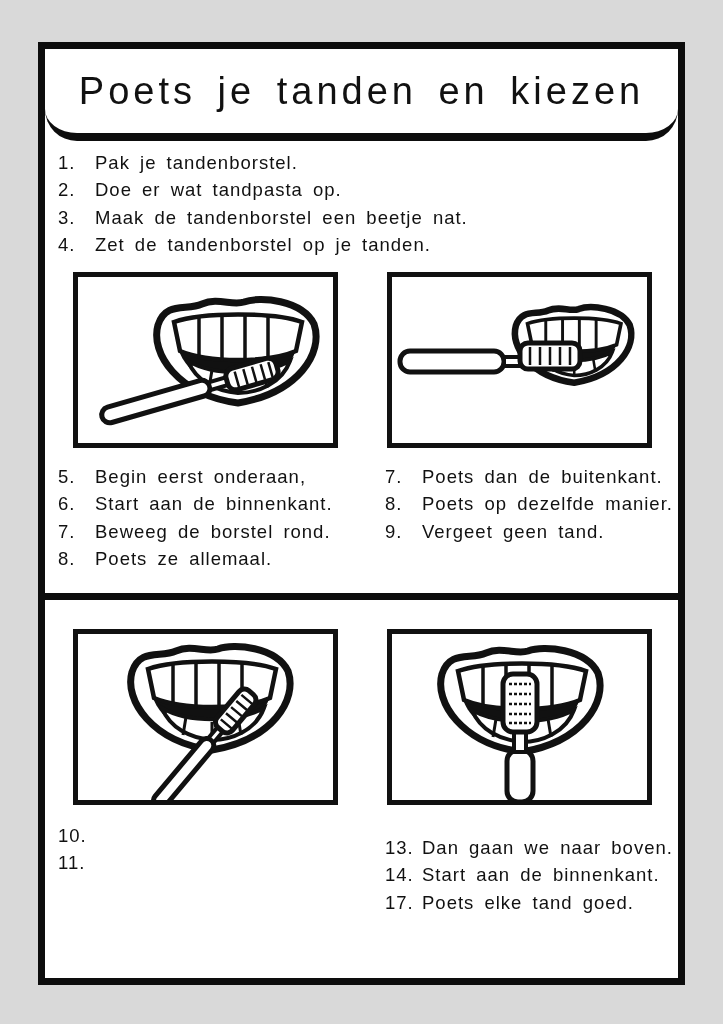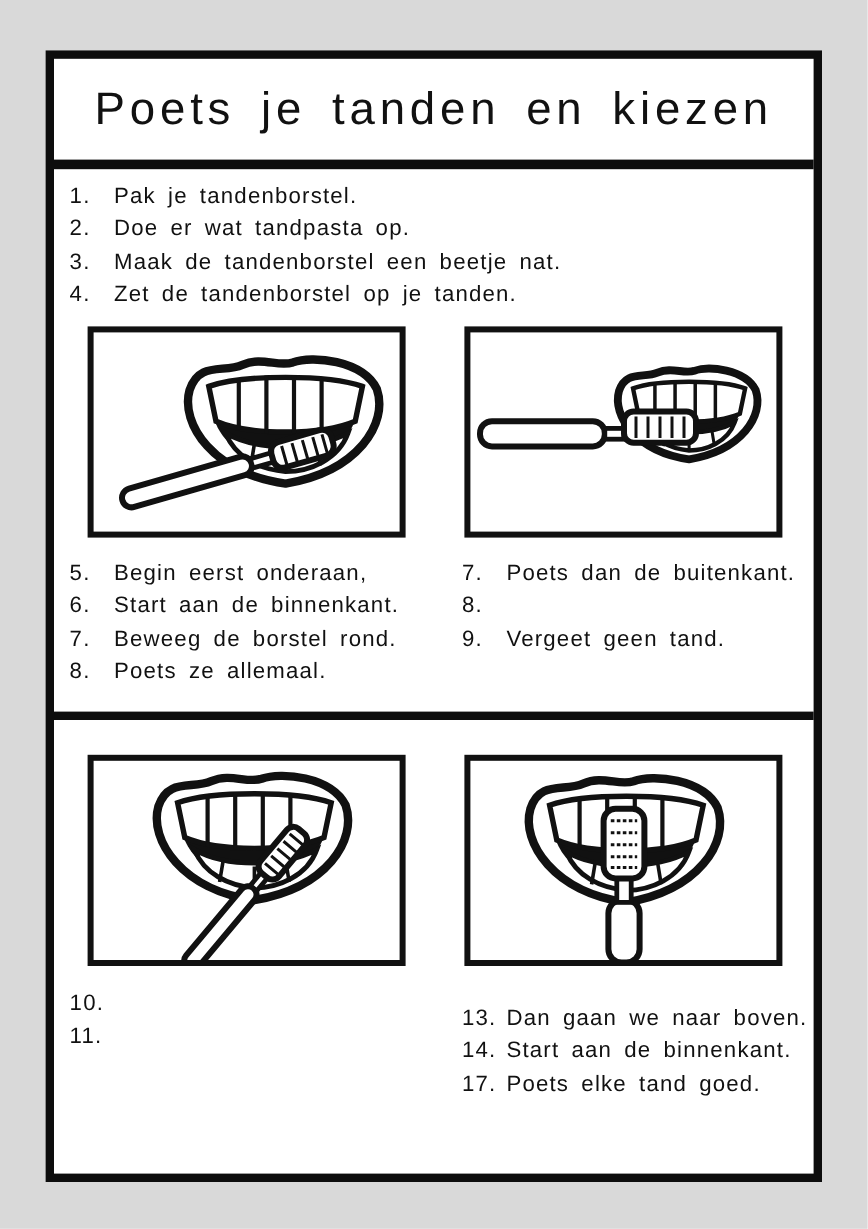--- a/index.html
+++ b/index.html
@@ -7,21 +7,21 @@
     width:723px;height:1024px;overflow:hidden;position:relative;
     background:#d9d9d9;
     font-family:"Liberation Sans",sans-serif;color:#111;
   }
   .page{
     position:absolute;left:38px;top:42px;width:647px;height:943px;
     box-sizing:border-box;background:#fff;border:7px solid #0d0d0d;
   }
   .titlebar{
     height:84px;border-bottom:8px solid #0d0d0d;
-    display:flex;align-items:center;justify-content:center;
+    display:flex;align-items:center;justify-content:center;border-radius:32px;
   }
   .title{
     font-size:38px;letter-spacing:4px;word-spacing:7px;white-space:nowrap;
     font-weight:400;
   }
   .section{position:relative;}
   .sec-mid{height:452px;border-bottom:7px solid #0d0d0d;}
   .sec-bottom{height:458px;}
   .list{position:absolute;font-size:18.5px;letter-spacing:1px;word-spacing:4px;}
   .li{display:flex;align-items:center;height:27.5px;white-space:nowrap;}
@@ -121,20 +121,21 @@
         </div>
     </div>
 
     <div class="list" style="left:340px;top:322px;">
       <div class="li">
           <span class="num">7.</span>
           <span>Poets dan de buitenkant.</span>
         </div>
       <div class="li">
           <span class="num">8.</span>
+          <span>Poets op dezelfde manier.</span>
         </div>
       <div class="li">
           <span class="num">9.</span>
           <span>Vergeet geen tand.</span>
         </div>
     </div>
   </div>
 
   <div class="section sec-bottom">
 

